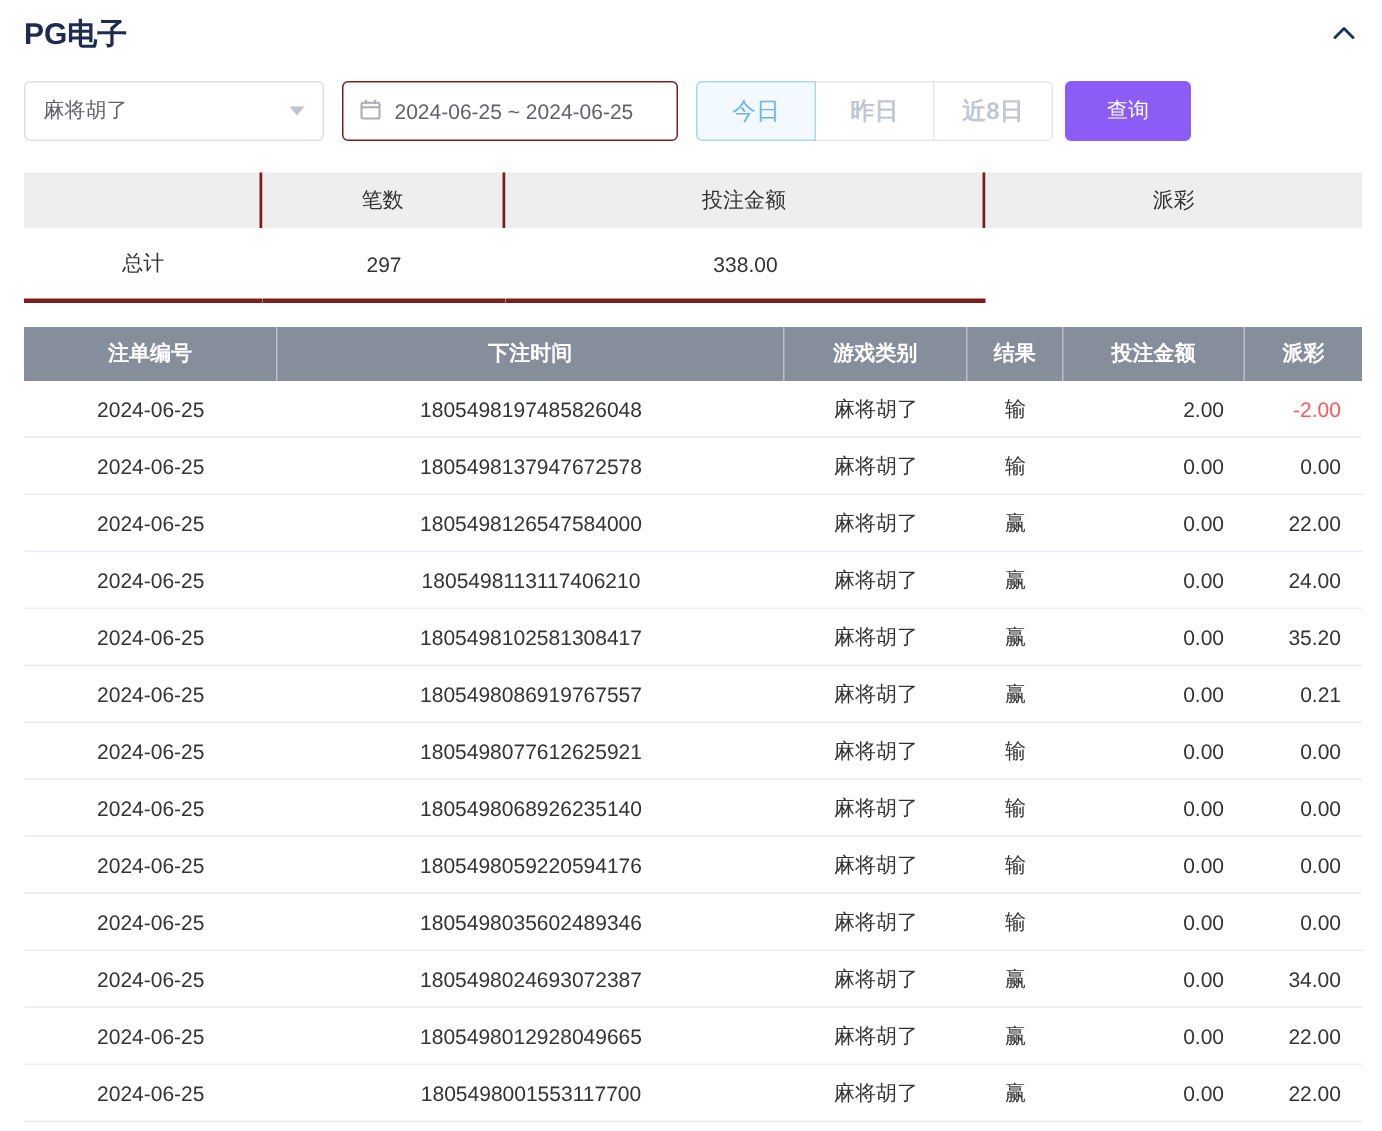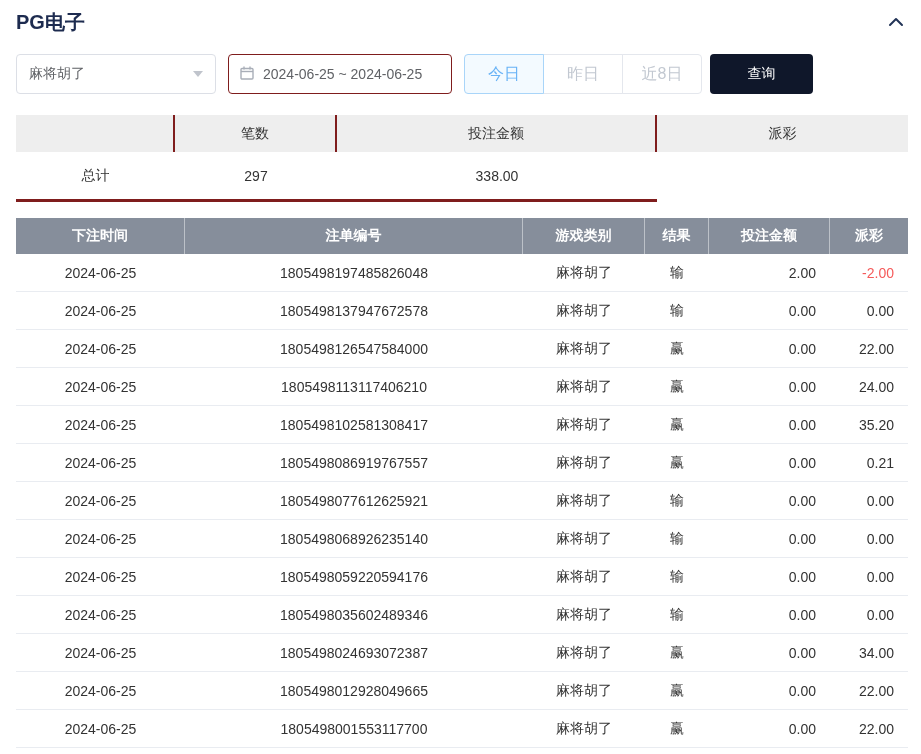--- a/index.html
+++ b/index.html
@@ -34,27 +34,27 @@
     border: 1px solid #7f1d1d; border-radius: 4px;
     display: flex; align-items: center; gap: 8px; padding: 0 10px;
     color: #606266; cursor: pointer; background: #fff;
   }
   .btn-group { margin-left: 12px; display: flex; }
   .qbtn {
     width: 80px; height: 40px; background: #fff;
     border: 1px solid #e4e7ed; color: #c2c8d1;
     font-size: 16px; font-family: inherit; cursor: pointer;
   }
-  .qbtn + .qbtn { margin-left: -1px; }
+  .qbtn + .qbtn { margin-left: -1px; font-weight: bold; }
   .qbtn:first-child { border-radius: 4px 0 0 4px; }
   .qbtn:last-child { border-radius: 0 4px 4px 0; }
   .qbtn.active { background: #f3faff; border-color: #a9d5f9; color: #69b3f6; position: relative; z-index: 1; }
   .search-btn {
-    margin-left: 8px; width: 103px; height: 40px;
-    background: #0f172a; color: #fff; border: none; border-radius: 4px;
+    margin-left: 8px; width: 84px; height: 40px;
+    background: #8b5cf6; color: #fff; border: none; border-radius: 4px;
     font-size: 14px; font-family: inherit; cursor: pointer;
   }
 
   
   .summary { margin-top: 21px; width: 892px; }
   .summary-row { display: grid; grid-template-columns: 159px 162px 320px 1fr; }
   .summary-head .cell {
     background: #eeeeee; height: 37px; border-right: 2px solid #7f1d1d;
     display: flex; align-items: center; justify-content: center;
   }
@@ -130,22 +130,22 @@
     </div>
     <div class="summary-row summary-body">
       <div class="cell">总计</div>
       <div class="cell">297</div>
       <div class="cell">338.00</div>
     </div>
   </div>
 
   <div class="bet-table">
     <div class="thead">
+      <div class="th">注单编号</div>
       <div class="th">下注时间</div>
-      <div class="th">注单编号</div>
       <div class="th">游戏类别</div>
       <div class="th">结果</div>
       <div class="th">投注金额</div>
       <div class="th">派彩</div>
     </div>
     <div id="bet-table-body">
   <div class="trow">
     <div class="td">2024-06-25</div>
     <div class="td">1805498197485826048</div>
     <div class="td">麻将胡了</div>

